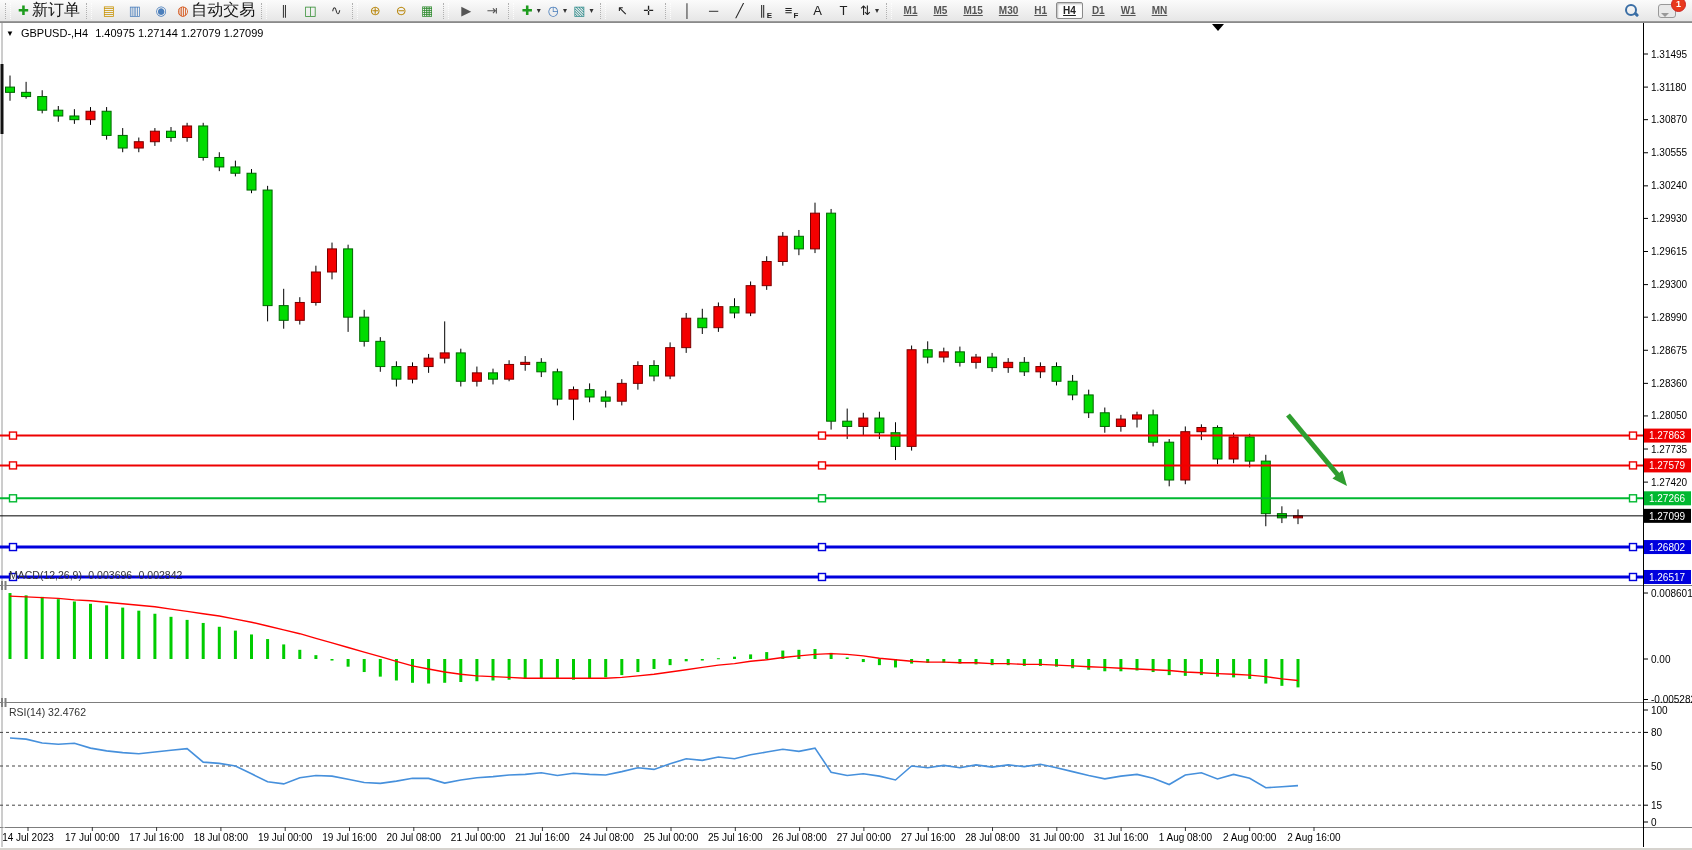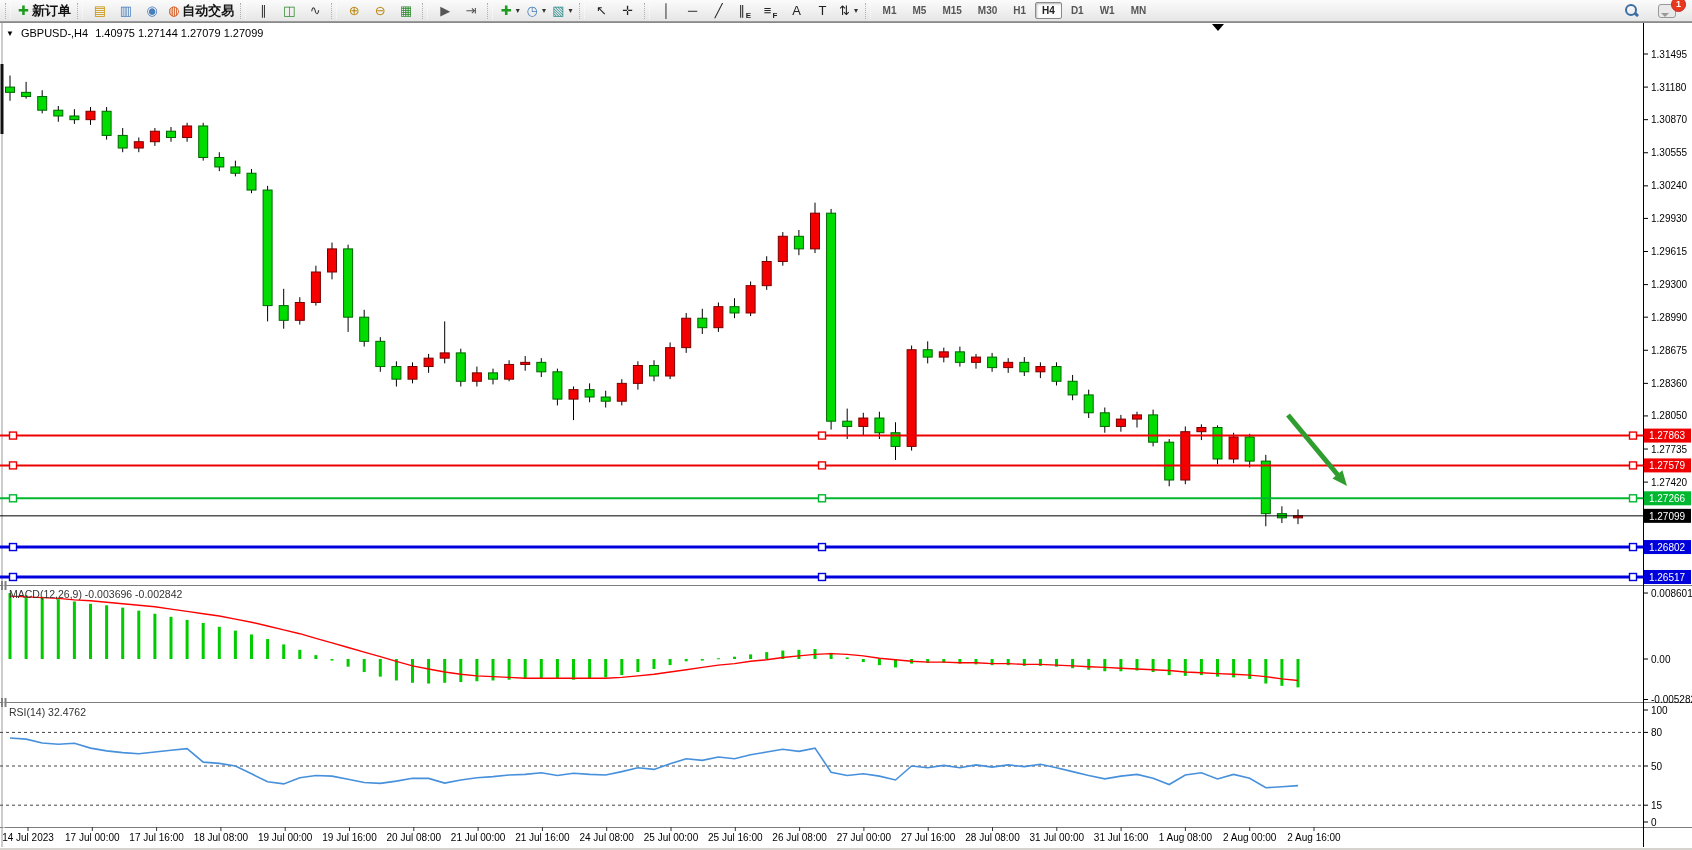--- a/index.html
+++ b/index.html
@@ -7,37 +7,37 @@
          font-family:"Liberation Sans","DejaVu Sans",sans-serif;}
   
   #toolbar{position:absolute;left:0;top:0;width:1692px;height:22px;z-index:5;
            background:linear-gradient(#fbfbfb,#e6e6e6);border-bottom:1px solid #9a9a9a;
            display:flex;align-items:center;padding:0 2px;box-sizing:border-box;}
   .tb-grip{width:4px;height:16px;border-left:1px dotted #b0b0b0;border-right:1px dotted #fdfdfd;margin:0 4px 0 3px;}
   .tbtn{display:inline-flex;align-items:center;gap:3px;height:18px;min-width:20px;justify-content:center;
         padding:0 2px;border:1px solid transparent;border-radius:2px;cursor:default;}
   .tbtn .glyph{font-size:13px;line-height:18px;}
   .tbtn .sub{font-size:8px;font-weight:bold;margin-left:-2px;align-self:flex-end;color:#222;}
-  .tbtn .cjk{font-size:13px;color:#111;white-space:nowrap;font-weight:bold;}
+  .tbtn .cjk{font-size:16px;color:#111;white-space:nowrap;}
   .caret{font-size:8px;color:#333;margin-left:1px;}
-  .tf-btn{font-size:10px;font-weight:bold;color:#555;padding:2px 6px;border:1px solid transparent;border-radius:2px;margin:0 1px;}
+  .tf-btn{font-size:10px;font-weight:bold;color:#555;padding:2px 6px;border:1px solid transparent;border-radius:2px;margin:0 1px;text-decoration:underline;}
   .tf-btn.active{background:#fdfdfd;border-color:#8a8a8a;box-shadow:inset 1px 1px 2px rgba(0,0,0,.28);color:#222;}
   #tb-right{margin-left:auto;display:flex;align-items:center;gap:10px;padding-right:10px;}
   .icon-magnifier{position:relative;width:15px;height:15px;display:inline-block;}
   .icon-magnifier::before{content:"";position:absolute;left:1px;top:1px;width:8px;height:8px;border:2px solid #3a6ea5;border-radius:50%;}
   .icon-magnifier::after{content:"";position:absolute;left:10px;top:10px;width:5px;height:2.5px;background:#3a6ea5;transform:rotate(45deg);border-radius:1px;}
   .icon-bubble{position:relative;width:16px;height:12px;display:inline-block;background:#e9e9e9;border:1px solid #999;border-radius:3px;}
   .icon-bubble::after{content:"";position:absolute;left:2px;bottom:-4px;border:4px solid transparent;border-top-color:#999;}
   .badge{position:absolute;right:-7px;top:-5px;width:13px;height:13px;border-radius:50%;background:#e8391d;
          color:#fff;font-size:9px;font-weight:bold;display:flex;align-items:center;justify-content:center;border:1px solid #c22;}
   
   #chart-header{position:absolute;left:6px;top:27px;z-index:4;font-size:11px;color:#000;display:flex;gap:7px;align-items:center;}
   #chart-header .dd{font-size:8px;color:#000;}
   .ind-label{position:absolute;z-index:4;font-size:10.5px;color:#333;}
-  #macd-label{left:9px;top:588px;}
+  #macd-label{left:9px;top:569px;}
   #rsi-label{left:9px;top:706px;}
   #plot{position:absolute;left:0;top:0;z-index:1;}
   svg text{font-family:"Liberation Sans","DejaVu Sans",sans-serif;}
 </style>
 </head>
 <body>
 
 <div id="stage">
   <div id="toolbar">
       <span class="tb-grip"></span>

